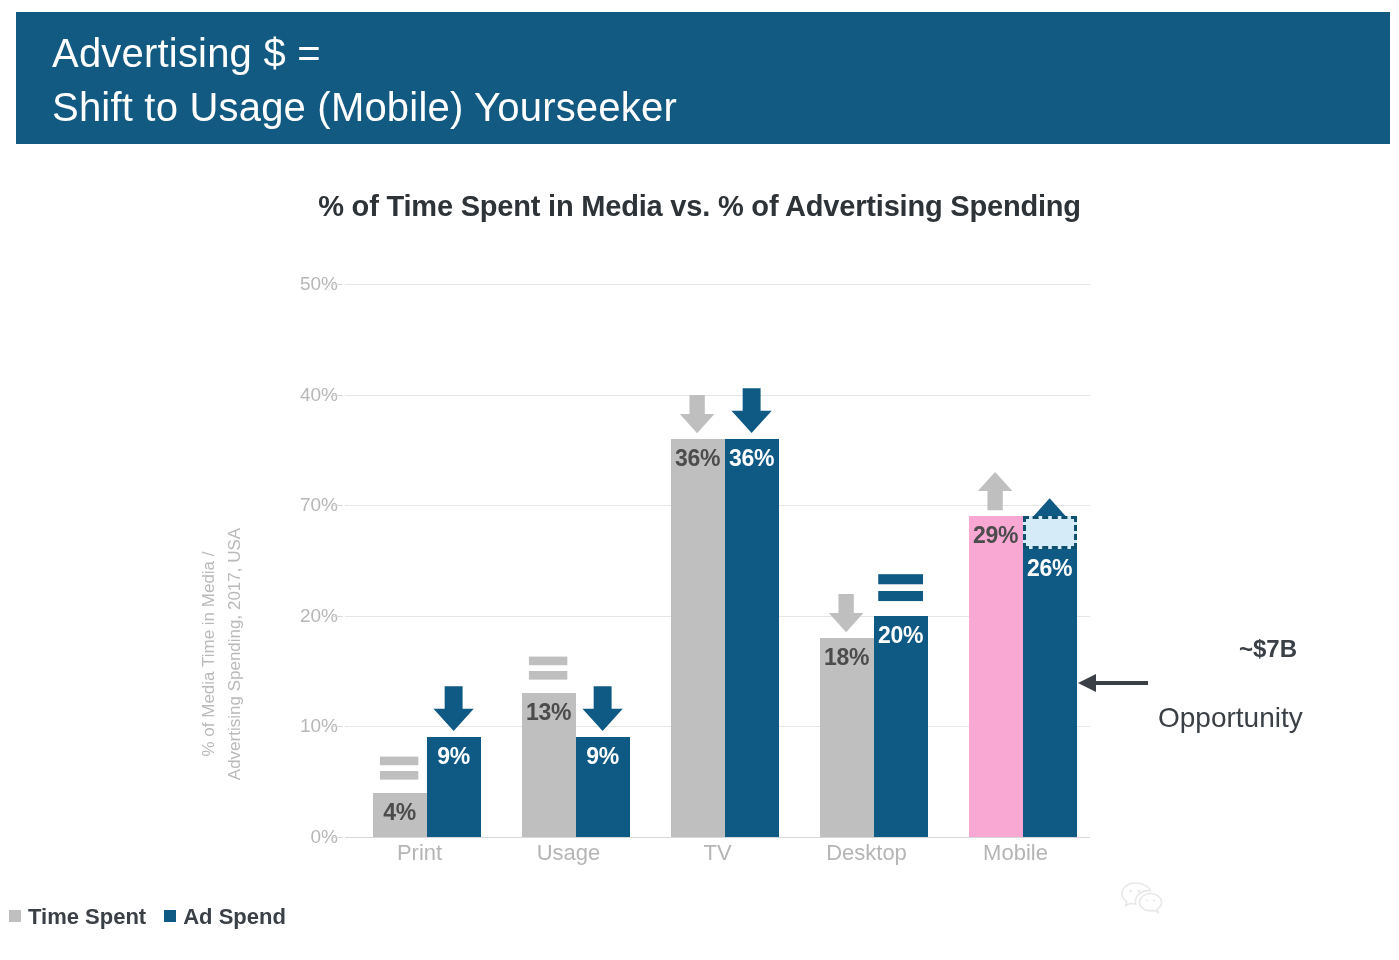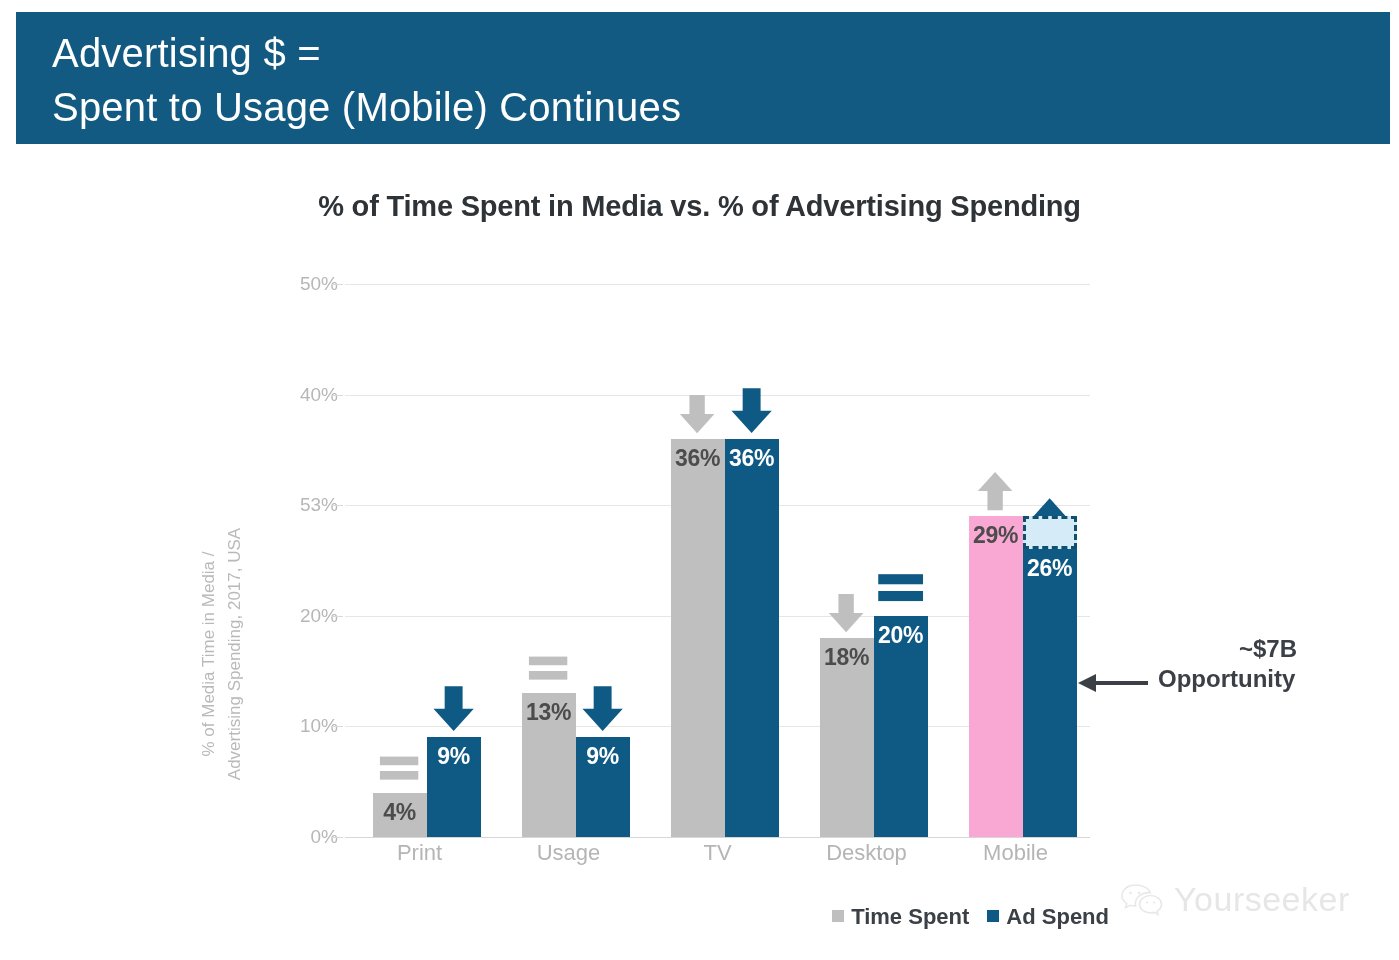--- a/index.html
+++ b/index.html
@@ -173,42 +173,43 @@
     width: 240px;
   }
   #opportunity-annotation .opp-l1 {
     font-size: 24px;
     font-weight: bold;
     color: #3a4046;
     text-align: center;
     line-height: 30px;
   }
   #opportunity-annotation .opp-l2 {
-    font-size: 24px;
-    font-weight: bold;
+    font-size: 28px;
+    font-weight: normal;
     color: #3a4046;
     text-align: left;
     line-height: 30px;
     padding-left: 10px;
+    margin-top: 39px;
   }
   #opportunity-arrow {
     position: absolute;
     left: 1078px;
     top: 528px;
     width: 70px;
     height: 22px;
   }
 
   
   #legend {
     position: absolute;
     left: 0;
     top: 760px;
     width: 1118px;
-    text-align: right;
+    text-align: left;
   }
   #legend .legend-item {
     display: inline-block;
     margin: 0 9px;
     vertical-align: middle;
     white-space: nowrap;
   }
   #legend .swatch {
     display: inline-block;
     width: 12px;
@@ -240,21 +241,21 @@
     font-size: 34px;
     color: #d2d2d2;
     letter-spacing: 0.5px;
   }
 </style>
 </head>
 <body>
 
 <div id="header-banner">
   <div class="hdr-line">Advertising $ =</div>
-  <div class="hdr-line">Spent to Usage (Mobile) Continues</div>
+  <div class="hdr-line">Shift to Usage (Mobile) Yourseeker</div>
 </div>
 
 <div id="chart-region">
 
   <div id="chart-title">% of Time Spent in Media vs. % of Advertising Spending</div>
 
   <div id="y-axis-title">
     <div class="yline l1">% of Media Time in Media /</div>
     <div class="yline l2">Advertising Spending, 2017, USA</div>
   </div>
@@ -268,21 +269,21 @@
         <div class="gridline" style="top: 110.6px;"></div>
         <div class="gridline" style="top: 0px;"></div>
       </div>
     <div id="ytick-labels">
         <div class="ytick-label" style="top: 553px;">0%</div>
         <div class="ytick-dash" style="top: 553px;"></div>
         <div class="ytick-label" style="top: 442.4px;">10%</div>
         <div class="ytick-dash" style="top: 442.4px;"></div>
         <div class="ytick-label" style="top: 331.8px;">20%</div>
         <div class="ytick-dash" style="top: 331.8px;"></div>
-        <div class="ytick-label" style="top: 221.2px;">53%</div>
+        <div class="ytick-label" style="top: 221.2px;">70%</div>
         <div class="ytick-dash" style="top: 221.2px;"></div>
         <div class="ytick-label" style="top: 110.6px;">40%</div>
         <div class="ytick-dash" style="top: 110.6px;"></div>
         <div class="ytick-label" style="top: 0px;">50%</div>
         <div class="ytick-dash" style="top: 0px;"></div>
       </div>
     <div id="bars-layer">
         <div class="bar gray" style="left: 27.5px; width: 54px; height: 44.24px; background: rgb(191, 191, 191);">
           <div class="bar-label">4%</div>
         </div>
@@ -391,14 +392,13 @@
 
 <div id="watermark">
   <svg width="44" height="36" viewBox="0 0 44 36">
     <path d="M15 3C7.8 3 2 7.7 2 13.5c0 3.3 1.9 6.2 4.8 8.1L5.6 25.6l4.4-2.3c1.5.4 3.1.7 4.8.7h.8c-.2-.8-.3-1.6-.3-2.4 0-6.1 6-11 13.4-11 .5 0 1 0 1.5.1C28.8 6.1 22.6 3 15 3z" fill="none" stroke="#d6d6d6" stroke-width="1.6"></path>
     <circle cx="10.5" cy="11" r="1.3" fill="#d6d6d6"></circle>
     <circle cx="19" cy="11" r="1.3" fill="#d6d6d6"></circle>
     <path d="M41.5 22.2c0-4.8-4.9-8.7-11-8.7s-11 3.9-11 8.7 4.9 8.7 11 8.7c1.3 0 2.6-.2 3.8-.5l3.7 1.9-1-3.1c2.7-1.6 4.5-4.1 4.5-7z" fill="none" stroke="#d6d6d6" stroke-width="1.6"></path>
     <circle cx="27" cy="20.5" r="1.1" fill="#d6d6d6"></circle>
     <circle cx="34" cy="20.5" r="1.1" fill="#d6d6d6"></circle>
   </svg>
-  <div class="wm-text">Yourseeker</div>
 </div>
 
 </body></html>

